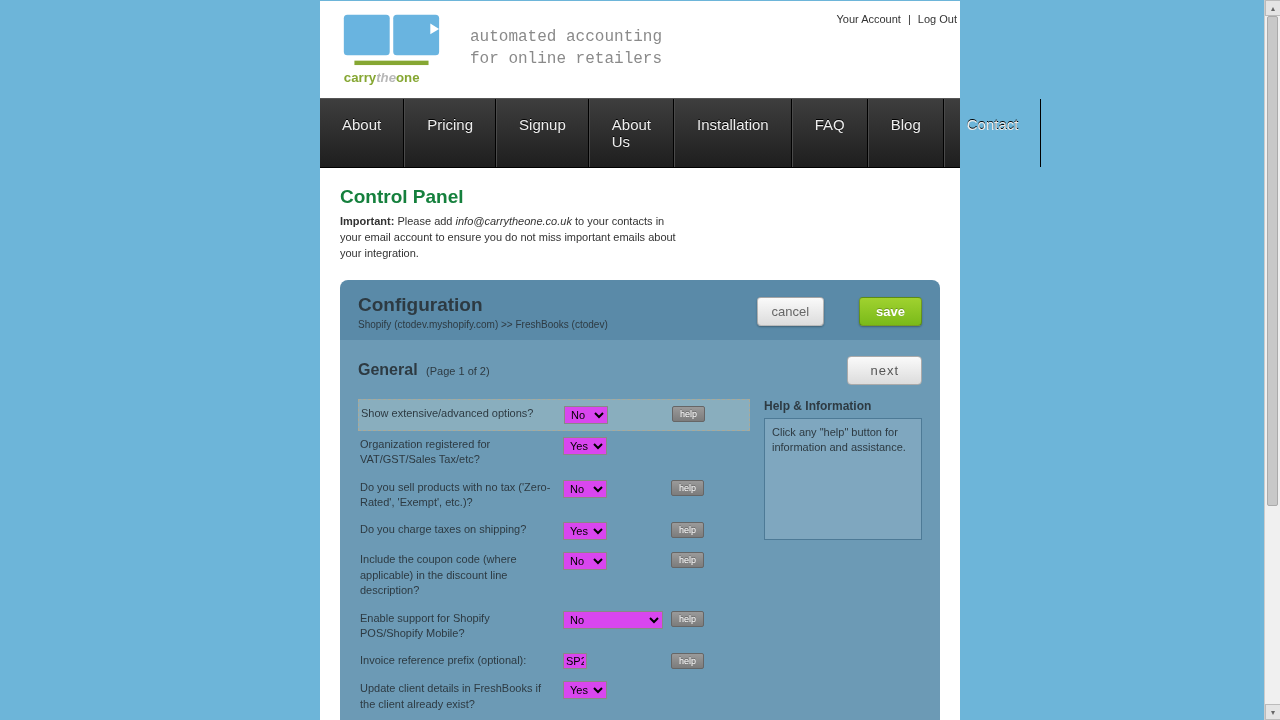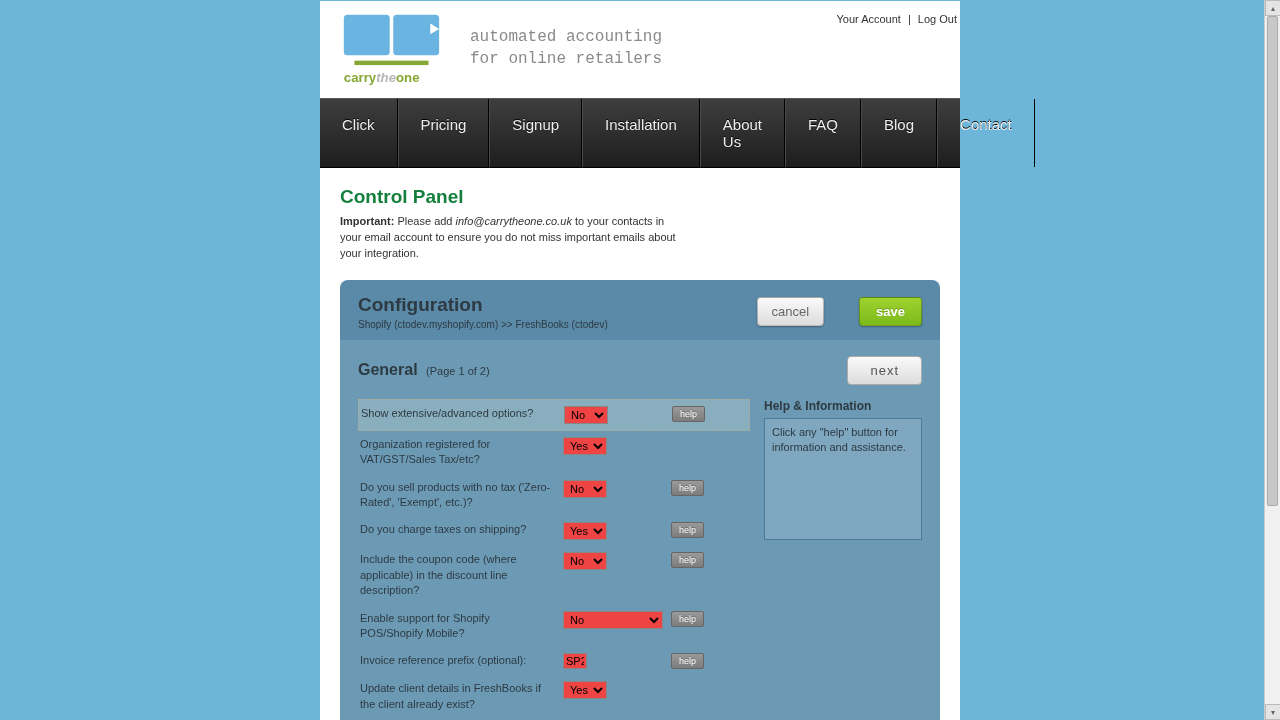--- a/index.html
+++ b/index.html
@@ -37,21 +37,21 @@
 .btn-next { background: linear-gradient(#fafafa,#dcdcdc); border: 1px solid #aaa; border-radius: 4px; padding: 6px 22px; font-size: 13px; color: #555; cursor: pointer; letter-spacing: 1px; }
 .cols { display: flex; gap: 14px; align-items: flex-start; }
 .form-col { flex: 1; }
 .help-col { width: 158px; }
 .help-title { color: #2d3a42; font-size: 12px; font-weight: bold; margin-bottom: 5px; }
 .help-box { background: #7fa7bf; border: 1px solid #4d7a96; padding: 6px 7px; height: 122px; font-size: 11px; color: #2d3a42; line-height: 1.35; }
 .row { display: flex; align-items: flex-start; padding: 6px 2px; gap: 8px; }
 .row.highlight { border: 1px dashed #aa9; background: rgba(255,255,230,0.2); }
 .row-label { width: 195px; font-size: 11px; color: #2d3a42; line-height: 1.4; }
 .row-ctrl { width: 100px; }
-.row-ctrl select, .row-ctrl input { font-size: 11px; border: 1px solid #888; background: #ef4444; padding: 1px 2px; }
+.row-ctrl select, .row-ctrl input { font-size: 11px; border: 1px solid #888; background: #d946ef; padding: 1px 2px; }
 .row-ctrl select.sm { width: 44px; }
 .row-ctrl select.lg { width: 100px; }
 .row-ctrl input.txt { width: 24px; }
 .row-help { }
 .help-pill { display: inline-block; background: linear-gradient(#9a9a9a,#7c7c7c); color: #fff; font-size: 9px; padding: 2px 7px; border-radius: 2px; cursor: pointer; border: 1px solid #666; text-shadow: 0 -1px 0 rgba(0,0,0,0.3); }
 .scrollbar { position: fixed; right: 0; top: 0; width: 16px; height: 720px; background: #f0f0f0; border-left: 1px solid #ccc; }
 .sb-btn { width: 16px; height: 16px; background: #e4e4e4; border: 1px solid #bbb; display: flex; align-items: center; justify-content: center; font-size: 8px; color: #666; cursor: pointer; }
 .sb-track { position: absolute; top: 16px; bottom: 16px; left: 0; right: 0; }
 .sb-thumb { position: absolute; top: 0; left: 2px; right: 2px; height: 490px; background: #c8c8c8; border: 1px solid #aaa; border-radius: 2px; cursor: pointer; }
 .sb-down { position: absolute; bottom: 0; }
@@ -76,25 +76,25 @@
       </div>
     </div>
     <div class="account-links">
       <a>Your Account</a>
       <span class="sep">|</span>
       <a>Log Out</a>
     </div>
   </div>
 
   <div class="nav" id="nav">
-        <div class="nav-item">Click</div>
+        <div class="nav-item">About</div>
         <div class="nav-item">Pricing</div>
         <div class="nav-item">Signup</div>
+        <div class="nav-item">About Us</div>
         <div class="nav-item">Installation</div>
-        <div class="nav-item">About Us</div>
         <div class="nav-item">FAQ</div>
         <div class="nav-item">Blog</div>
         <div class="nav-item">Contact</div>
       </div>
 
   <div class="content">
     <div class="cp-title">Control Panel</div>
     <div class="notice">
       <b>Important:</b><span> Please add </span><i>info@carrytheone.co.uk</i><span> to your contacts in your email account to ensure you do not miss important emails about your integration.</span>
     </div>

